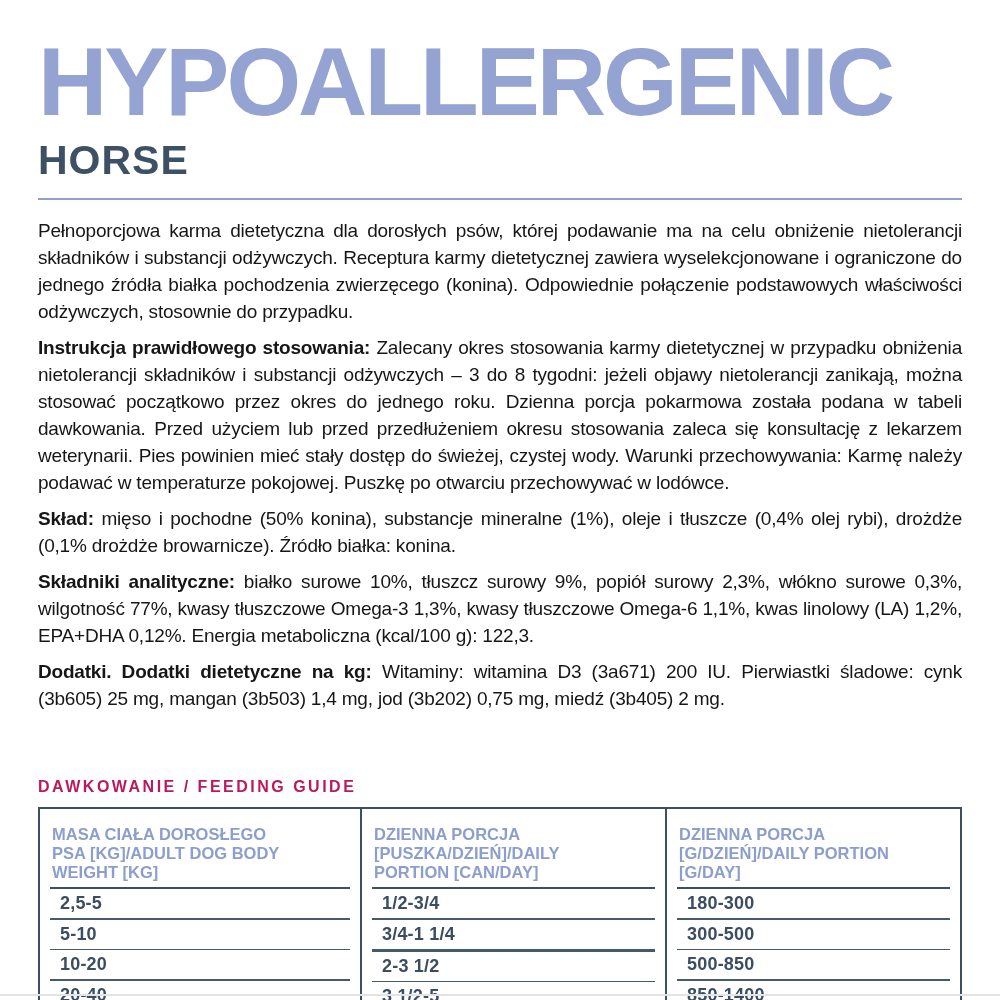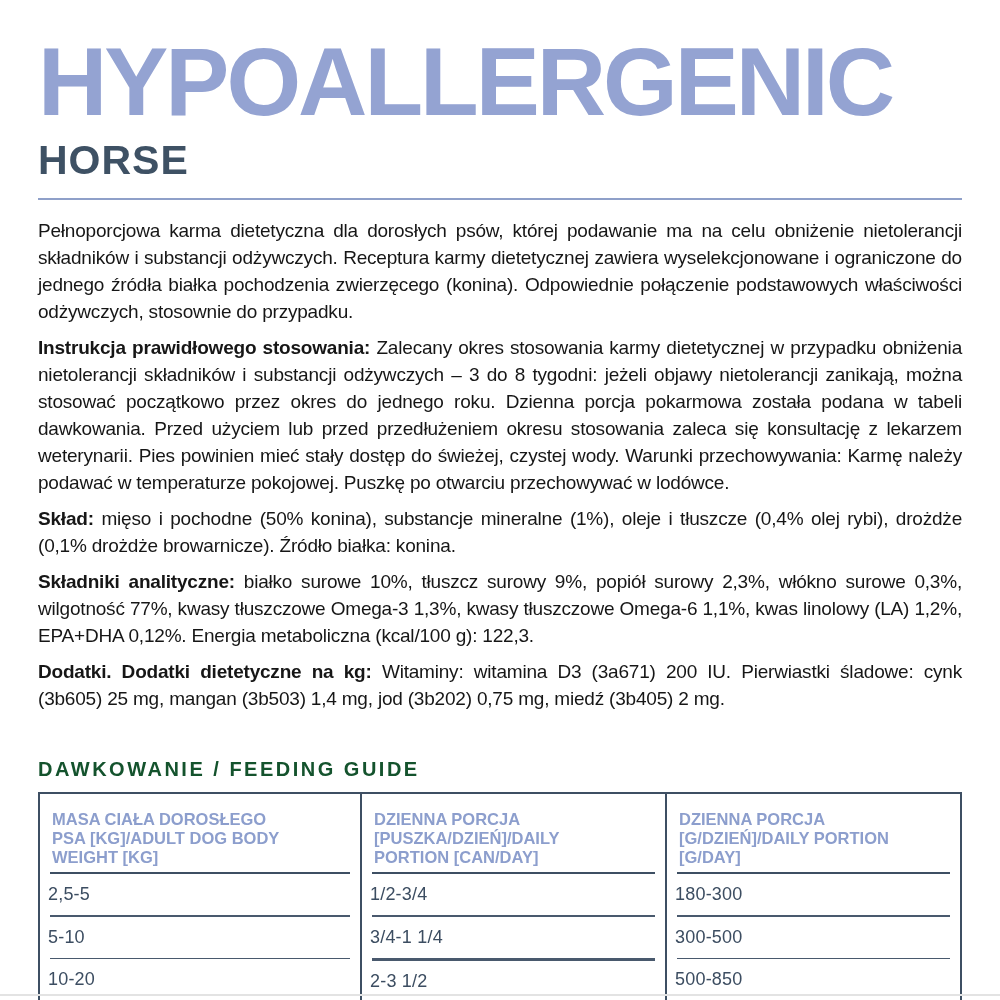--- a/index.html
+++ b/index.html
@@ -44,26 +44,26 @@
     font-size:19px;
     line-height:27px;
     letter-spacing:-0.2px;
     text-align:justify;
     color:#161616;
   }
   .body-text .lead { font-weight:700; }
 
   
   .fg-title {
-    margin-top:46px;
+    margin-top:66px;
     margin-bottom:11px;
-    font-size:20px;
+    font-size:16px;
     font-weight:700;
     letter-spacing:2.5px;
-    color:#14532d;
+    color:#be185d;
   }
   .fg-table {
     display:grid;
     grid-template-columns:320px 305px 1fr;
     border:2.5px solid #3e4f63;
     background:#ffffff;
   }
   .fg-col { padding-bottom:2px; }
   .fg-col + .fg-col { border-left:2px solid #3e4f63; }
   .fg-col-header {
@@ -74,26 +74,26 @@
     font-weight:700;
     color:#8c9ecd;
     white-space:pre-line;
   }
   .fg-header-underline {
     height:2px;
     background:#3e4f63;
     margin:0 10px;
   }
   .fg-cell {
-    height:41px;
+    height:29px;
     display:flex;
     align-items:center;
-    padding:0 8px;
+    padding:0 20px;
     font-size:18px;
-    font-weight:400;
+    font-weight:700;
     letter-spacing:0.2px;
     color:#3c4d61;
   }
   .fg-row-line {
     height:1.5px;
     background:#49596d;
     margin:0 10px;
   }
 
   .bottom-edge-line {

